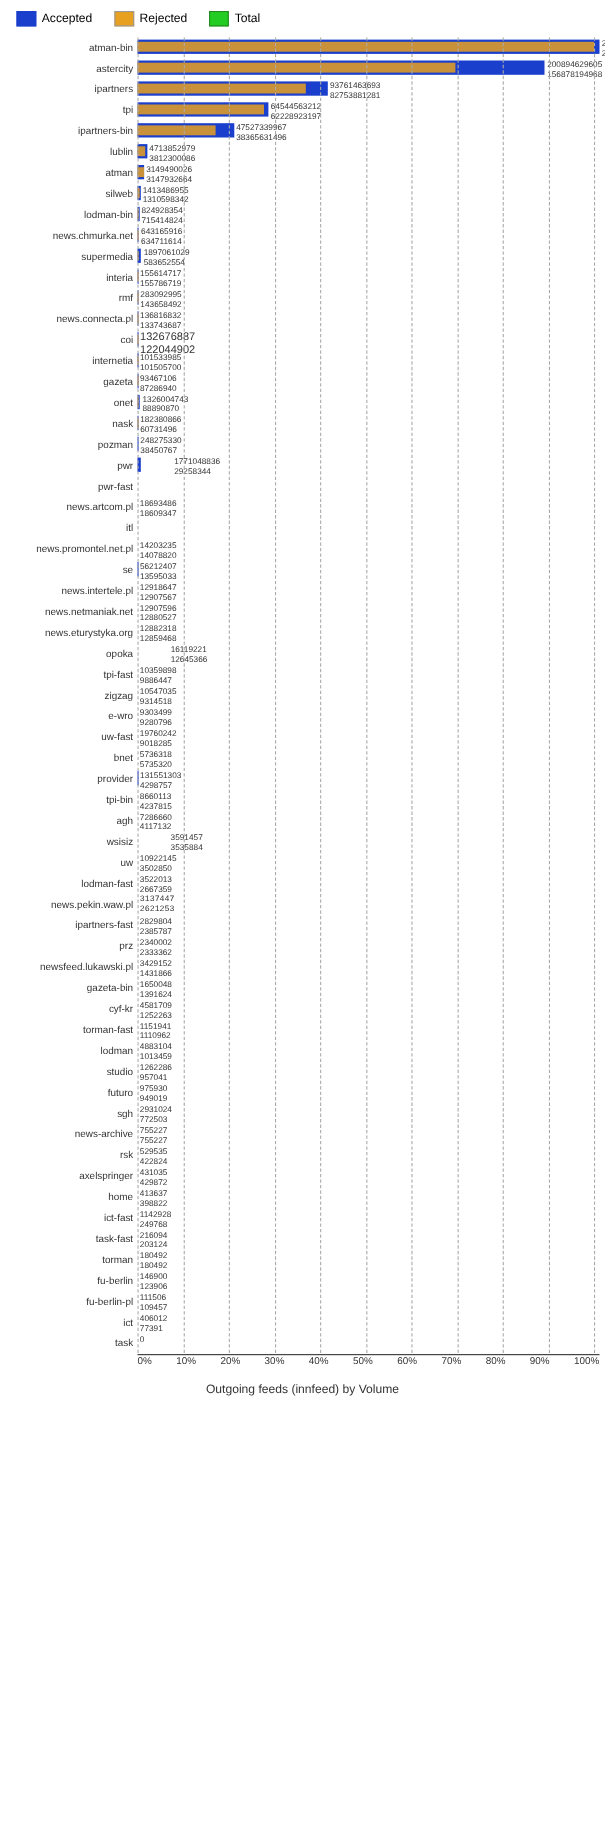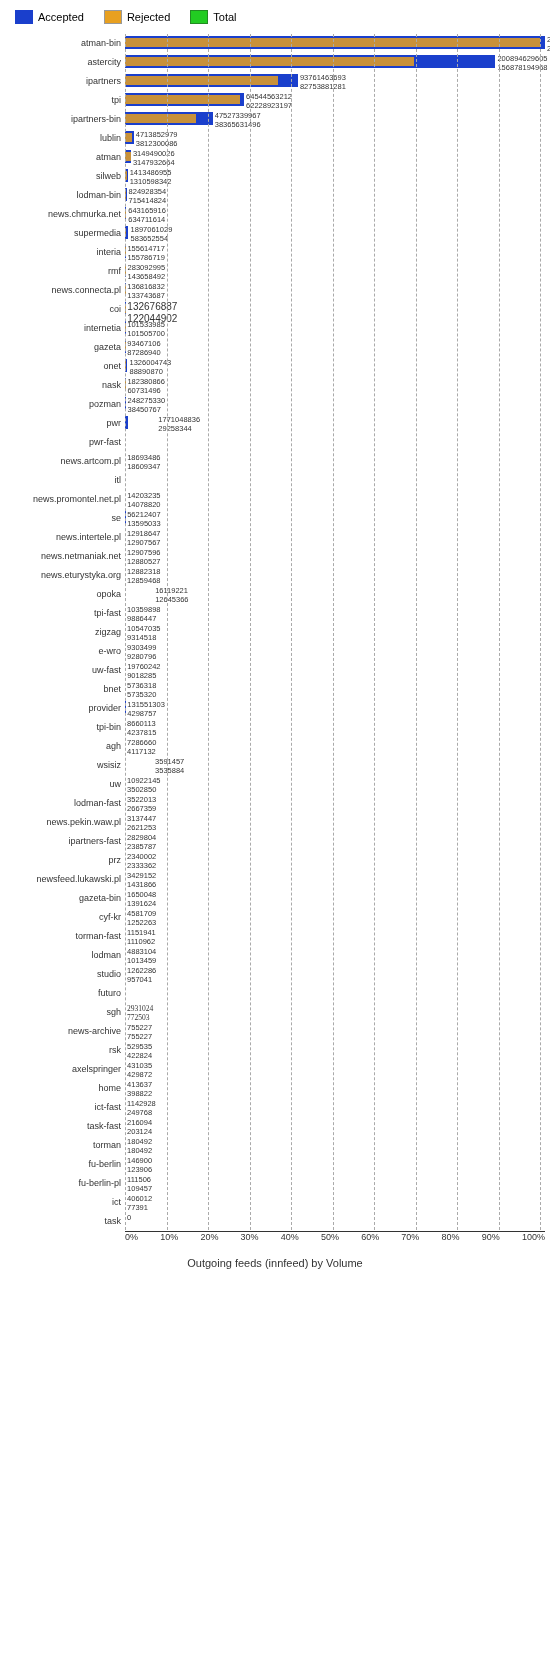--- a/index.html
+++ b/index.html
@@ -546,21 +546,21 @@
           <div class="bar-accepted" style="width: 0.0015459%; position: absolute; left: 0px; top: 2px; height: 13px;"></div>
           <div class="bar-rejected" style="width: 0.0011708%; position: absolute; left: 0px; top: 4px; height: 9px; opacity: 0.85;"></div>
           <div style="position: absolute; left: 0.501546%; top: 1px; font-size: 7.5px; color: rgb(51, 51, 51); white-space: nowrap; line-height: 1.2;">
             <div>3522013</div>
             <div>2667359</div>
           </div>
         </div>
       </div>
       <div class="bar-row">
         <div class="row-label">news.pekin.waw.pl</div>
-        <div class="bar-area" style="position: relative;">
+        <div class="bar-area" style="position: relative; font-family: Liberation Mono, monospace;">
           <div class="bar-accepted" style="width: 0.0013771%; position: absolute; left: 0px; top: 2px; height: 13px;"></div>
           <div class="bar-rejected" style="width: 0.0011506%; position: absolute; left: 0px; top: 4px; height: 9px; opacity: 0.85;"></div>
           <div style="position: absolute; left: 0.501377%; top: 1px; font-size: 7.5px; color: rgb(51, 51, 51); white-space: nowrap; line-height: 1.2;">
             <div>3137447</div>
             <div>2621253</div>
           </div>
         </div>
       </div>
       <div class="bar-row">
         <div class="row-label">ipartners-fast</div>
@@ -645,24 +645,32 @@
           <div class="bar-accepted" style="width: 0.000554%; position: absolute; left: 0px; top: 2px; height: 13px;"></div>
           <div class="bar-rejected" style="width: 0.00042%; position: absolute; left: 0px; top: 4px; height: 9px; opacity: 0.85;"></div>
           <div style="position: absolute; left: 0.500554%; top: 1px; font-size: 7.5px; color: rgb(51, 51, 51); white-space: nowrap; line-height: 1.2;">
             <div>1262286</div>
             <div>957041</div>
           </div>
         </div>
       </div>
       <div class="bar-row">
         <div class="row-label">futuro</div>
+        <div class="bar-area" style="position: relative;">
+          <div class="bar-accepted" style="width: 0.0004283%; position: absolute; left: 0px; top: 2px; height: 13px;"></div>
+          <div class="bar-rejected" style="width: 0.0004165%; position: absolute; left: 0px; top: 4px; height: 9px; opacity: 0.85;"></div>
+          <div style="position: absolute; left: 0.500428%; top: 1px; font-size: 7.5px; color: rgb(51, 51, 51); white-space: nowrap; line-height: 1.2;">
+            <div>975930</div>
+            <div>949019</div>
+          </div>
+        </div>
       </div>
       <div class="bar-row">
         <div class="row-label">sgh</div>
-        <div class="bar-area" style="position: relative; font-family: Liberation Serif, serif;">
+        <div class="bar-area" style="position: relative;">
           <div class="bar-accepted" style="width: 0.0012865%; position: absolute; left: 0px; top: 2px; height: 13px;"></div>
           <div class="bar-rejected" style="width: 0.000339%; position: absolute; left: 0px; top: 4px; height: 9px; opacity: 0.85;"></div>
           <div style="position: absolute; left: 0.501287%; top: 1px; font-size: 7.5px; color: rgb(51, 51, 51); white-space: nowrap; line-height: 1.2;">
             <div>2931024</div>
             <div>772503</div>
           </div>
         </div>
       </div>
       <div class="bar-row">
         <div class="row-label">news-archive</div>

